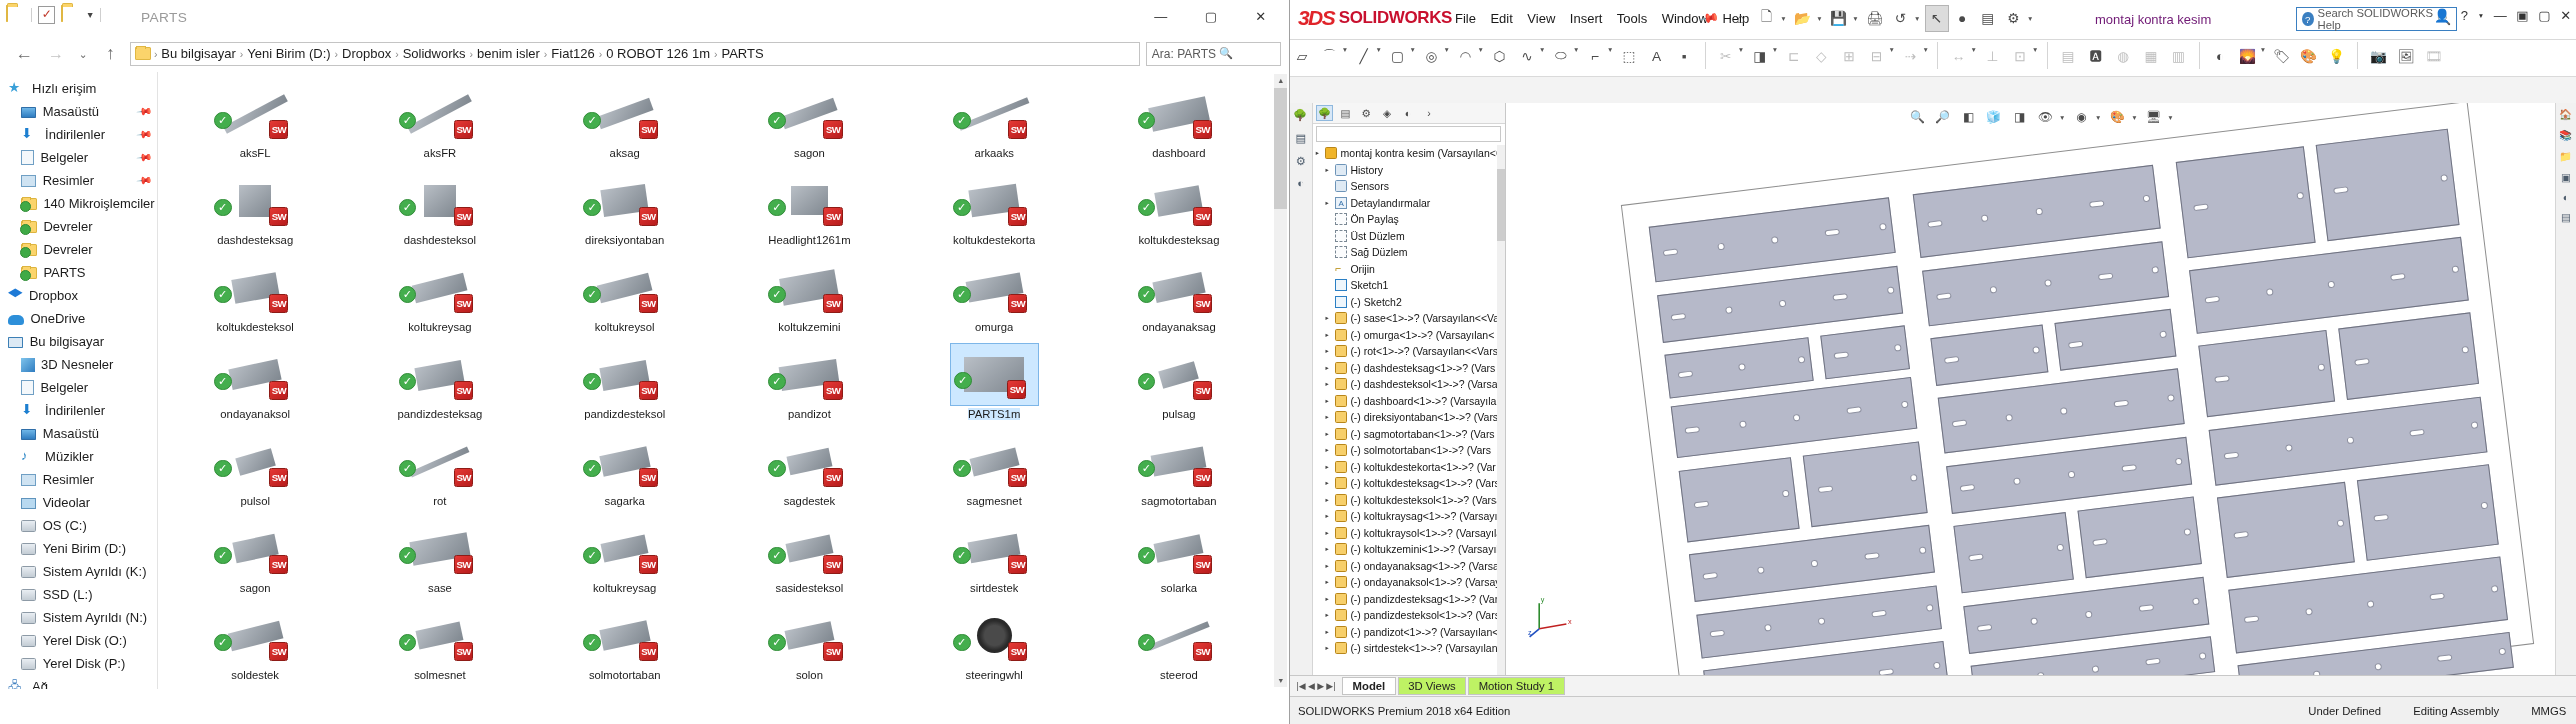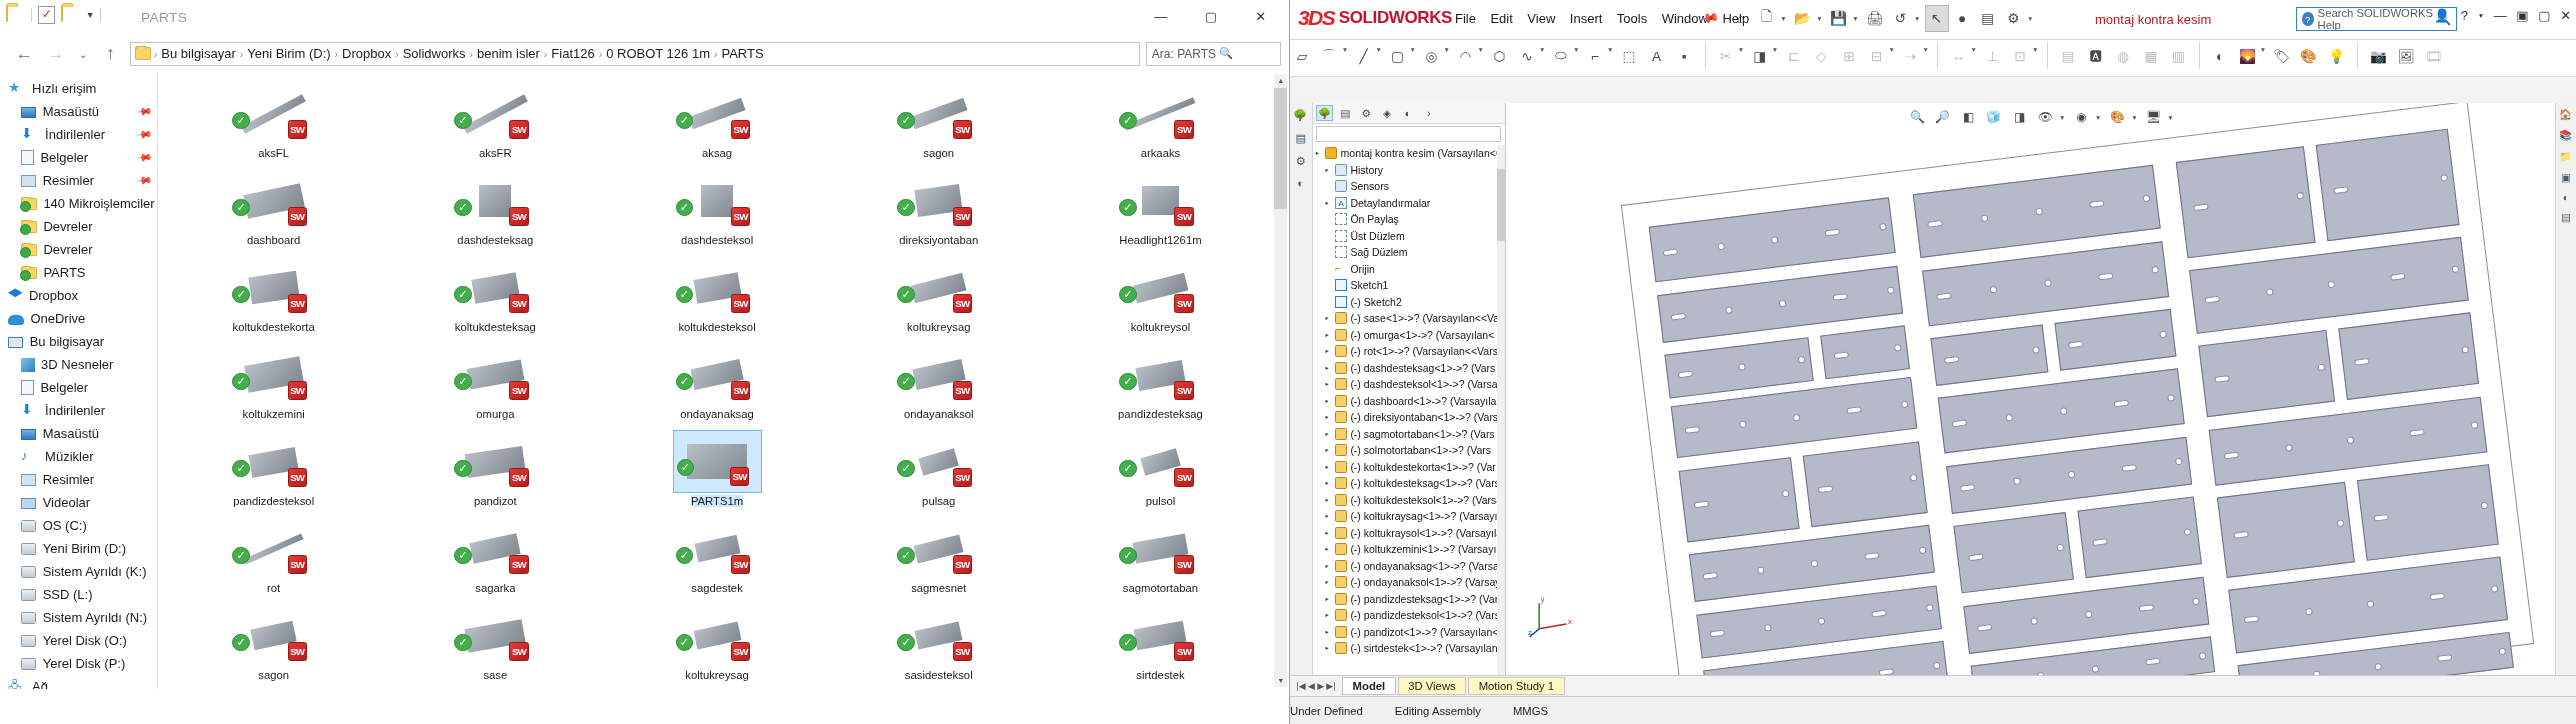--- a/index.html
+++ b/index.html
@@ -69,21 +69,21 @@
   .ic-onedrive { width:16px;height:10.5px;background:#2d8fd9;border-radius:5.6px 5.6px 3.2px 3.2px; margin-top:3.2px;}
   .ic-pc { width:15.3px;height:11.3px;background:#dce9f4;border:1.6px solid #3c7fb5;margin-top:2.4px;border-radius:0.8px;}
   .ic-3d { width:13.7px;height:13.7px;background:linear-gradient(135deg,#7fc4ec,#2f7cc0); margin-top:1.6px;}
   .ic-music { color:#2b86c6; font-size:13px; line-height:16px; }
   .ic-video { width:15.3px;height:11.3px;background:#b8d9f0;border:0.8px solid #5f94bd;margin-top:2.4px;}
   .ic-drive { width:15.3px;height:12px;background:linear-gradient(#e9eef3,#c3ccd4);border:0.8px solid #8d9aa6;margin-top:2.4px;border-radius:1.6px;}
   .ic-net { color:#3f7fbf; font-size:12px; line-height:16px; }
 
   .ex-content { flex:1; position:relative; background:#fff; overflow:hidden; }
   .tile-grid { position:absolute; left:4.8px; top:3.2px; right:17.7px; bottom:0;
-     display:grid; grid-template-columns:repeat(5,1fr); grid-auto-rows:87px; }
+     display:grid; grid-template-columns:repeat(6,1fr); grid-auto-rows:87px; }
   .tile { position:relative; display:flex; flex-direction:column; align-items:center;
      justify-content:flex-end; padding-bottom:3.2px; }
   .tile.sel .thumbwrap { background:#cde8ff; border:0.8px solid #7db6e8; }
   .thumbwrap { width:89px; height:63px; position:relative; display:flex; align-items:center; justify-content:center; }
   .part-shape { width:60px; height:37px; background:linear-gradient(140deg,#b9bfc6,#7f878f);
      position:relative; }
   .sw-badge { position:absolute; right:11.3px; bottom:6.4px; width:19.3px; height:19.3px;
      background:linear-gradient(145deg,#e53935,#b71c1c); border-radius:2.4px;
      color:#fff; font-size:9.7px; font-weight:bold; display:flex; align-items:center;
      justify-content:center; letter-spacing:-0.8px; border:0.8px solid #8e1b16; }
@@ -109,21 +109,21 @@
   .sw-logo { position:absolute; left:8px; top:6.4px; display:flex; align-items:center; gap:4.8px; }
   .ds-mark { color:#e0242a; font-size:21px; font-weight:bold; font-style:italic; letter-spacing:-1.6px; }
   .sw-word { color:#c8102e; font-size:17px; font-weight:bold; letter-spacing:-0.4px; }
   .sw-menu { position:absolute; left:165px; top:11.3px; display:flex; gap:14.5px; font-size:13px; color:#1a1a1a; }
   .sw-pin { position:absolute; left:411px; top:11.3px; color:#3b9ad9; font-size:13px; transform:rotate(35deg); }
   .sw-tools { position:absolute; left:439px; top:4.8px; display:flex; align-items:center; gap:1.6px; }
   .swbtn { width:24px; height:27px; display:flex; align-items:center; justify-content:center;
      font-size:13.7px; color:#4a4a4a; }
   .swbtn.act { background:#dcdcdc; border:0.8px solid #b5b5b5; }
   .swcaret { font-size:6.4px; color:#555; width:8.9px; }
-  .sw-doctitle { position:absolute; left:805px; top:12px; font-size:13px; color:#b91c1c; }
+  .sw-doctitle { position:absolute; left:805px; top:12px; font-size:13px; color:#701a75; }
   .sw-help { position:absolute; right:119px; top:7.2px; width:161px; height:24px;
      border:0.8px solid #3a7fc1; display:flex; align-items:center; padding:0 4.8px; gap:4px;
      font-size:11.3px; color:#5b5b5b; }
   .hc { width:14.5px;height:14.5px;border-radius:50%;background:#3a7fc1;color:#fff;font-size:9.7px;
      display:flex;align-items:center;justify-content:center; }
   .sw-wctl { position:absolute; right:4.8px; top:8px; display:flex; gap:9.7px; font-size:13px; color:#333; align-items:center; }
 
   .sw-ribbon { position:relative; height:37px; background:#fff; border-bottom:0.8px solid #dadada; }
   .rbtn { width:24px; height:32px; display:inline-flex; align-items:center; justify-content:center;
      font-size:13.7px; color:#4b4b4b; vertical-align:top; }
@@ -175,21 +175,21 @@
   .hole { position:absolute; background:#ffffff; border:0.8px solid #8e91a0; border-radius:50%; }
   .slot { position:absolute; background:#ffffff; border:0.8px solid #8e91a0; border-radius:3.2px; }
   .triaxis { position:absolute; left:22.5px; bottom:56px; width:48px; height:48px; font-size:8.9px; color:#333; }
   .sw-status { position:absolute; left:0; bottom:0; width:100%; height:29px; background:#f0f0f0;
      border-top:0.8px solid #c8c8c8; display:flex; align-items:center; font-size:11.3px; color:#1d1d1d; }
   .sw-status .left { padding-left:8px; flex:1; }
   .sw-status .right { padding-right:9.7px; display:flex; gap:32px; }
   .sw-modeltabs { position:absolute; left:0; bottom:29px; width:100%; height:21px;
      background:#f3f3f3; border-top:0.8px solid #c8c8c8; display:flex; align-items:center; padding-left:6.4px; gap:1.6px; }
   .mtab { height:17.7px; line-height:17.7px; font-size:11.3px; padding:0 9.7px; border:0.8px solid #c4c4c4;
-     background:#fef9c3; color:#222; }
+     background:#bef264; color:#222; }
   .mtab.on { background:#fff; font-weight:bold; }
   .mtb-arrows { display:flex; gap:2.4px; padding-right:4.8px; color:#555; font-size:8.9px; }
 </style>
 </head>
 <body>
 
 <div class="screen">
 
   <div class="explorer">
 
@@ -1175,20 +1175,21 @@
         <span>◀</span>
         <span>▶</span>
         <span>▶|</span>
       </span>
       <span class="mtab on">Model</span>
       <span class="mtab">3D Views</span>
       <span class="mtab">Motion Study 1</span>
     </div>
 
     <div class="sw-status">
+      <span class="left">SOLIDWORKS Premium 2018 x64 Edition</span>
       <span class="right">
         <span>Under Defined</span>
         <span>Editing Assembly</span>
         <span>MMGS</span>
       </span>
     </div>
   </div>
 </div>
 
 

